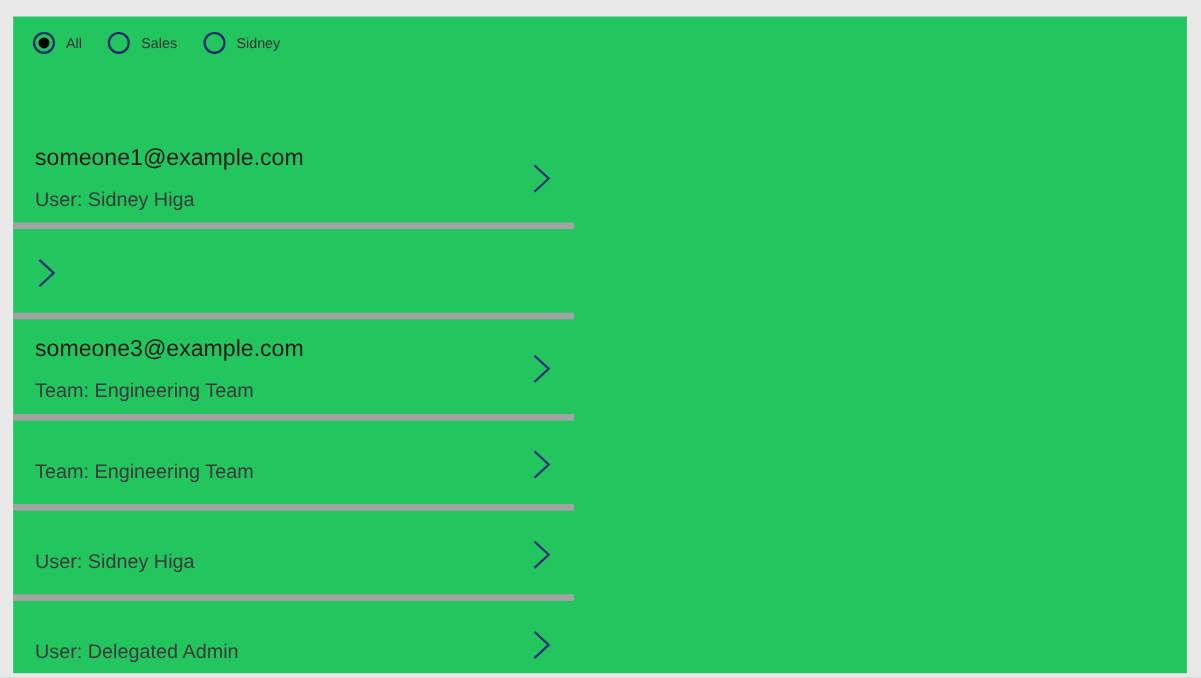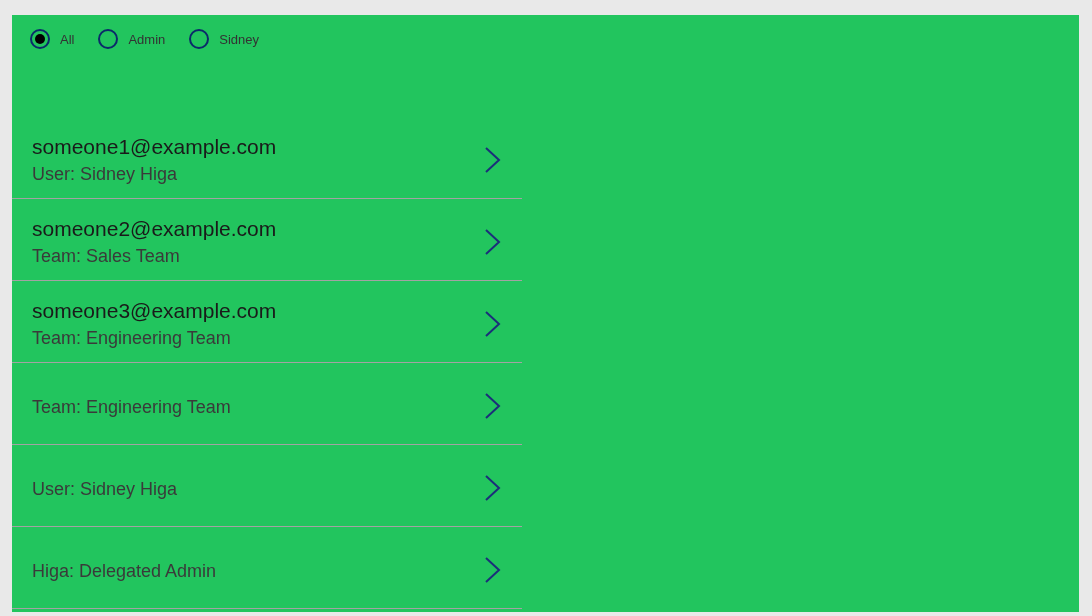--- a/index.html
+++ b/index.html
@@ -52,39 +52,39 @@
     height: 494px;
     overflow-y: scroll;
   }
   
   .list-wrap::-webkit-scrollbar { width: 16px; background: #f1f1f1; }
   .list-wrap::-webkit-scrollbar-thumb { background: #c1c1c1; }
   .list-wrap::-webkit-scrollbar-button {
     height: 16px; background: #f1f1f1;
   }
   .item {
-    border-bottom: 1px solid #a3a3a3;
+    border-bottom: 6px solid #a3a3a3;
     padding: 14px 12px 10px 20px;
     display: flex;
     align-items: center;
     justify-content: space-between;
     cursor: pointer;
     min-height: 82px;
   }
   .item-text { flex: 1; }
   .item-email {
     font-size: 21px;
     color: #1a1a1a;
     font-weight: 400;
     line-height: 1.25;
   }
   .item-sub {
     font-size: 18px;
     color: #3a3a3a;
-    margin-top: 4px;
+    margin-top: 14px;
   }
   .chevron {
     width: 22px; height: 30px;
     flex-shrink: 0;
     margin-right: 6px;
   }
   .chevron svg { width: 100%; height: 100%; display: block; }
 </style>
 </head>
 <body>
@@ -93,21 +93,21 @@
 
   <div class="filters">
     <div class="radio selected">
       <span class="radio-circle">
           <span class="radio-dot"></span>
         </span>
       <span class="radio-label">All</span>
     </div>
     <div class="radio">
       <span class="radio-circle"></span>
-      <span class="radio-label">Admin</span>
+      <span class="radio-label">Sales</span>
     </div>
     <div class="radio">
       <span class="radio-circle"></span>
       <span class="radio-label">Sidney</span>
     </div>
   </div>
 
   <div class="list-wrap">
 
     <div class="item">
@@ -116,24 +116,20 @@
         <div class="item-sub">User: Sidney Higa</div>
       </div>
       <span class="chevron">
         <svg viewBox="0 0 22 30">
             <polyline points="4,3 17,15 4,27" fill="none" stroke="#1b2e7a" stroke-width="2"></polyline>
           </svg>
       </span>
     </div>
 
     <div class="item">
-      <div class="item-text">
-        <div class="item-email">someone2@example.com</div>
-        <div class="item-sub">Team: Sales Team</div>
-      </div>
       <span class="chevron">
         <svg viewBox="0 0 22 30">
             <polyline points="4,3 17,15 4,27" fill="none" stroke="#1b2e7a" stroke-width="2"></polyline>
           </svg>
       </span>
     </div>
 
     <div class="item">
       <div class="item-text">
         <div class="item-email">someone3@example.com</div>
@@ -163,21 +159,21 @@
       </div>
       <span class="chevron">
         <svg viewBox="0 0 22 30">
             <polyline points="4,3 17,15 4,27" fill="none" stroke="#1b2e7a" stroke-width="2"></polyline>
           </svg>
       </span>
     </div>
 
     <div class="item">
       <div class="item-text">
-        <div class="item-sub">Higa: Delegated Admin</div>
+        <div class="item-sub">User: Delegated Admin</div>
       </div>
       <span class="chevron">
         <svg viewBox="0 0 22 30">
             <polyline points="4,3 17,15 4,27" fill="none" stroke="#1b2e7a" stroke-width="2"></polyline>
           </svg>
       </span>
     </div>
 
     <div class="item">
       

